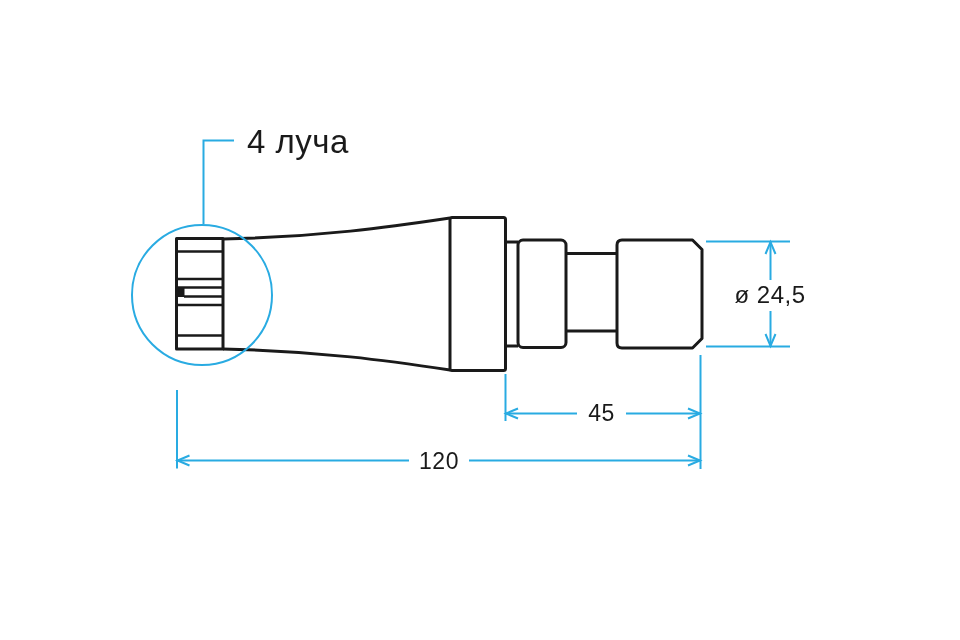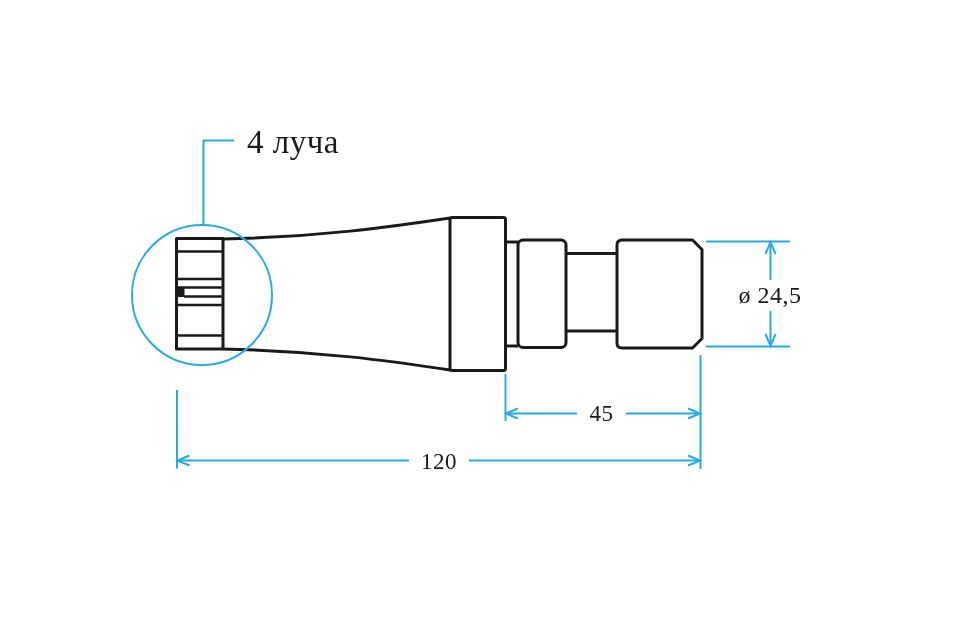--- a/index.html
+++ b/index.html
@@ -6,21 +6,21 @@
     margin: 0;
     padding: 0;
     background: #ffffff;
   }
   .stage {
     position: relative;
     width: 960px;
     height: 628px;
     background: #ffffff;
     overflow: hidden;
-    font-family: Liberation Serif, serif;
+    font-family: Liberation Sans, sans-serif;
   }
   svg { display: block; }
 
   .part-line {
     fill: none;
     stroke: #1a1a1a;
     stroke-width: 3;
     stroke-linejoin: round;
     stroke-linecap: butt;
   }

